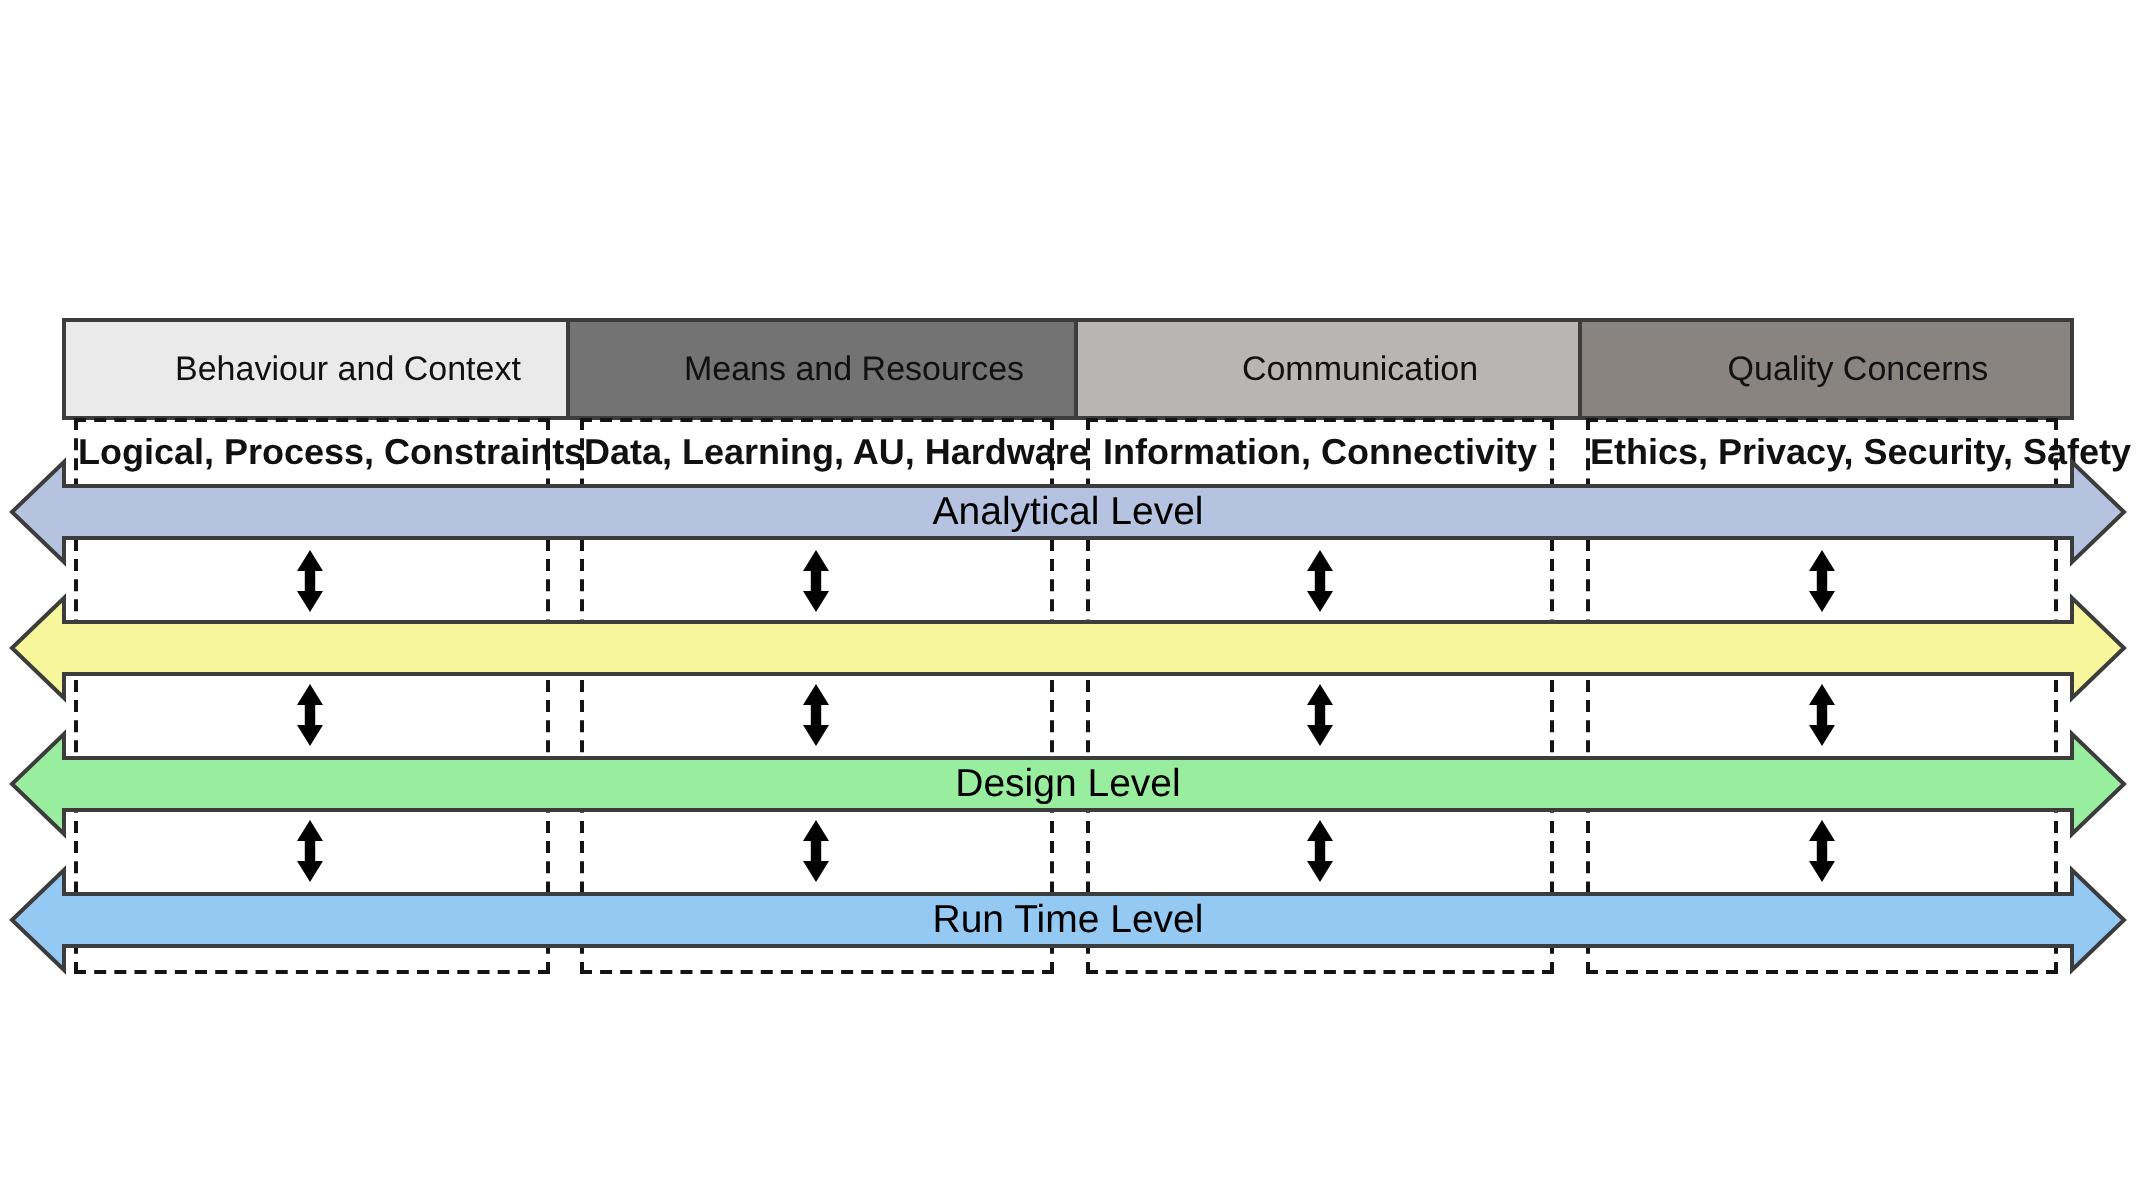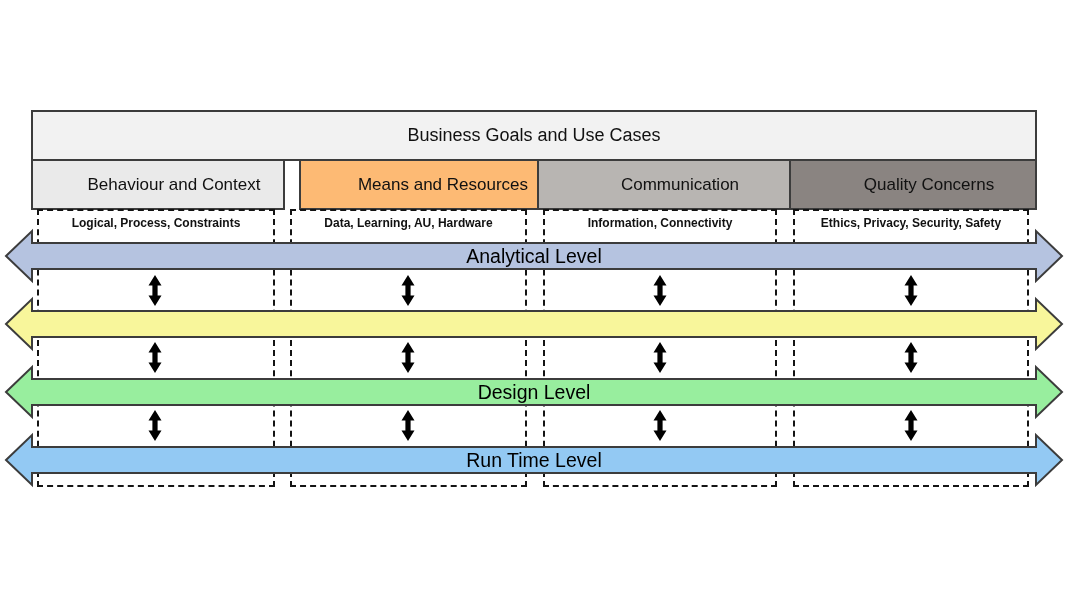--- a/index.html
+++ b/index.html
@@ -42,21 +42,21 @@
     z-index: 1;
   }
   .dashed-box.d1 { left: 37px;  width: 238px; }
   .dashed-box.d2 { left: 290px; width: 237px; }
   .dashed-box.d3 { left: 543px; width: 234px; }
   .dashed-box.d4 { left: 793px; width: 236px; }
   .sublabel {
     position: absolute;
     top: 5px; left: 0; right: 0;
     text-align: center;
-    font-size: 12px;
+    font-size: 18px;
     font-weight: bold;
     white-space: nowrap;
   }
   .band-svg {
     position: absolute;
     left: 0;
     width: 1068px;
     height: 56px;
     z-index: 2;
   }
@@ -88,24 +88,23 @@
   .varrow.c1 { left: 148px; }
   .varrow.c2 { left: 401px; }
   .varrow.c3 { left: 653px; }
   .varrow.c4 { left: 904px; }
 </style>
 </head>
 <body>
 
 <div class="canvas">
 
-  <div class="box title-box" style="background:#f2f2f2">Business Goals and Use Cases</div>
 
   <div class="box col-header c1" style="background: rgb(234, 234, 234);">Behaviour and Context</div>
-  <div class="box col-header c2" style="background: #fdba74; margin-left: 16px;">Means and Resources</div>
+  <div class="box col-header c2" style="background: #737373;">Means and Resources</div>
   <div class="box col-header c3" style="background: rgb(184, 181, 178);">Communication</div>
   <div class="box col-header c4" style="background: rgb(138, 132, 129);">Quality Concerns</div>
 
   <div class="dashed-box d1">
     <div class="sublabel">Logical, Process, Constraints</div>
   </div>
   <div class="dashed-box d2">
     <div class="sublabel">Data, Learning, AU, Hardware</div>
   </div>
   <div class="dashed-box d3">

